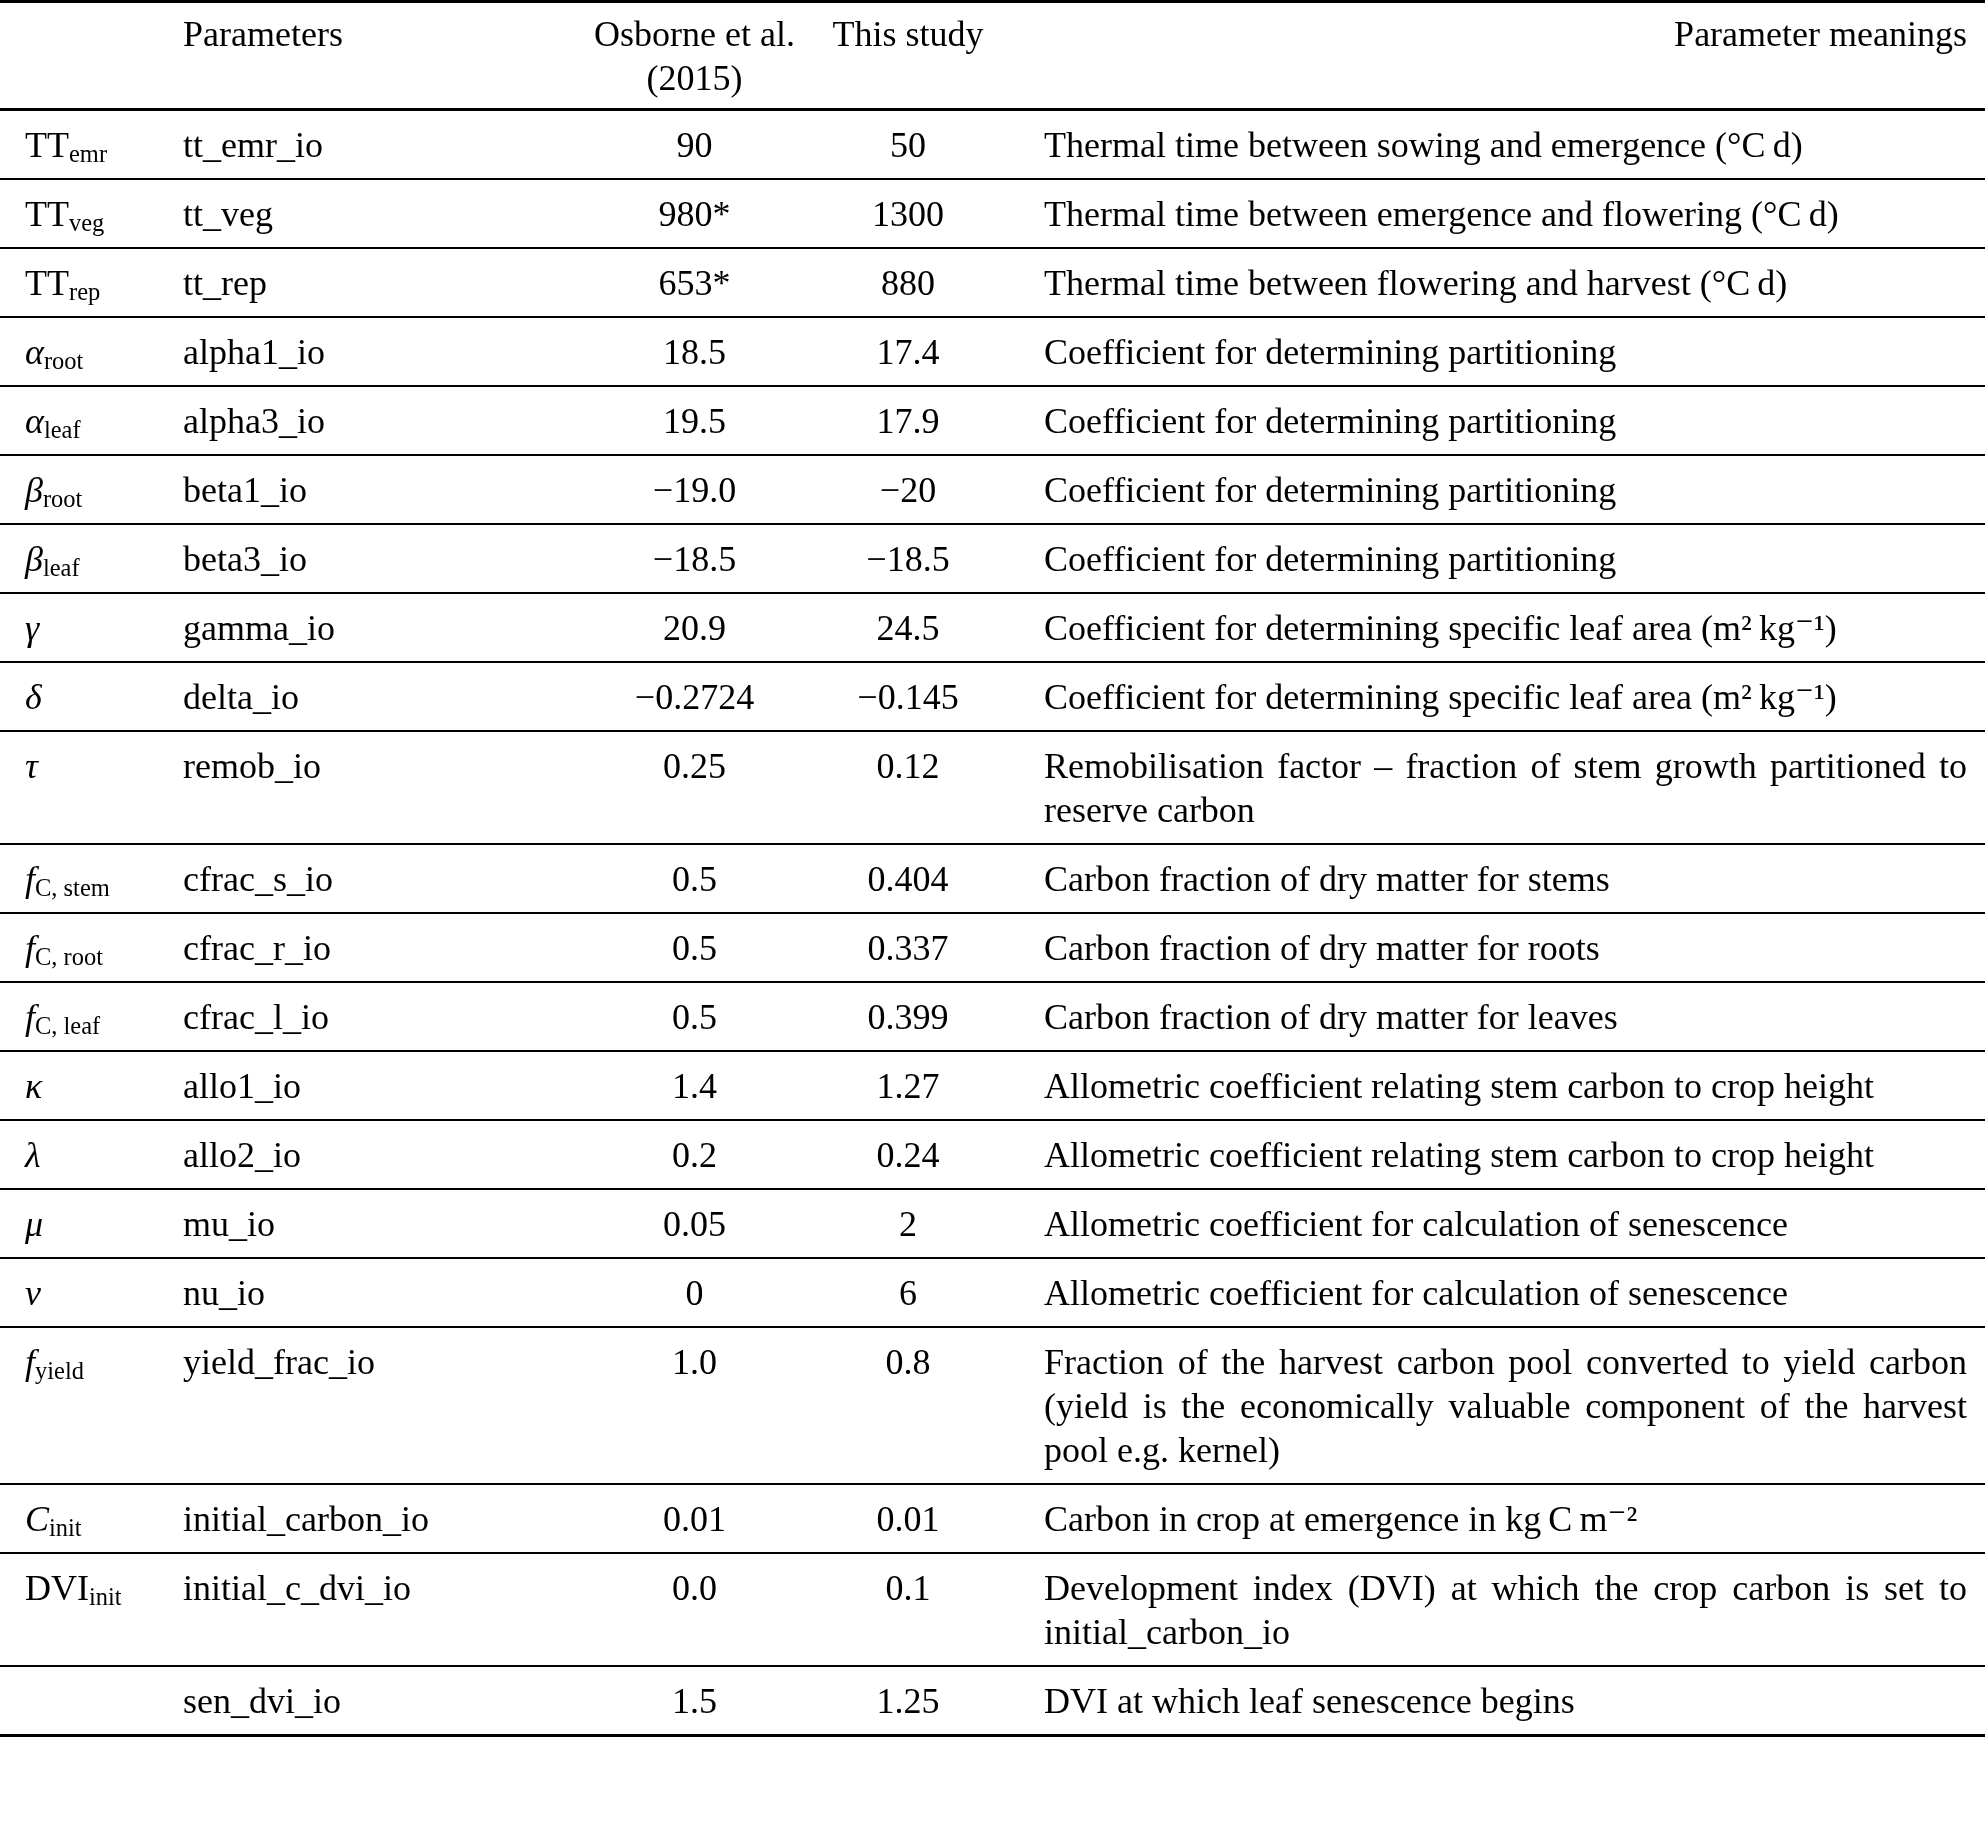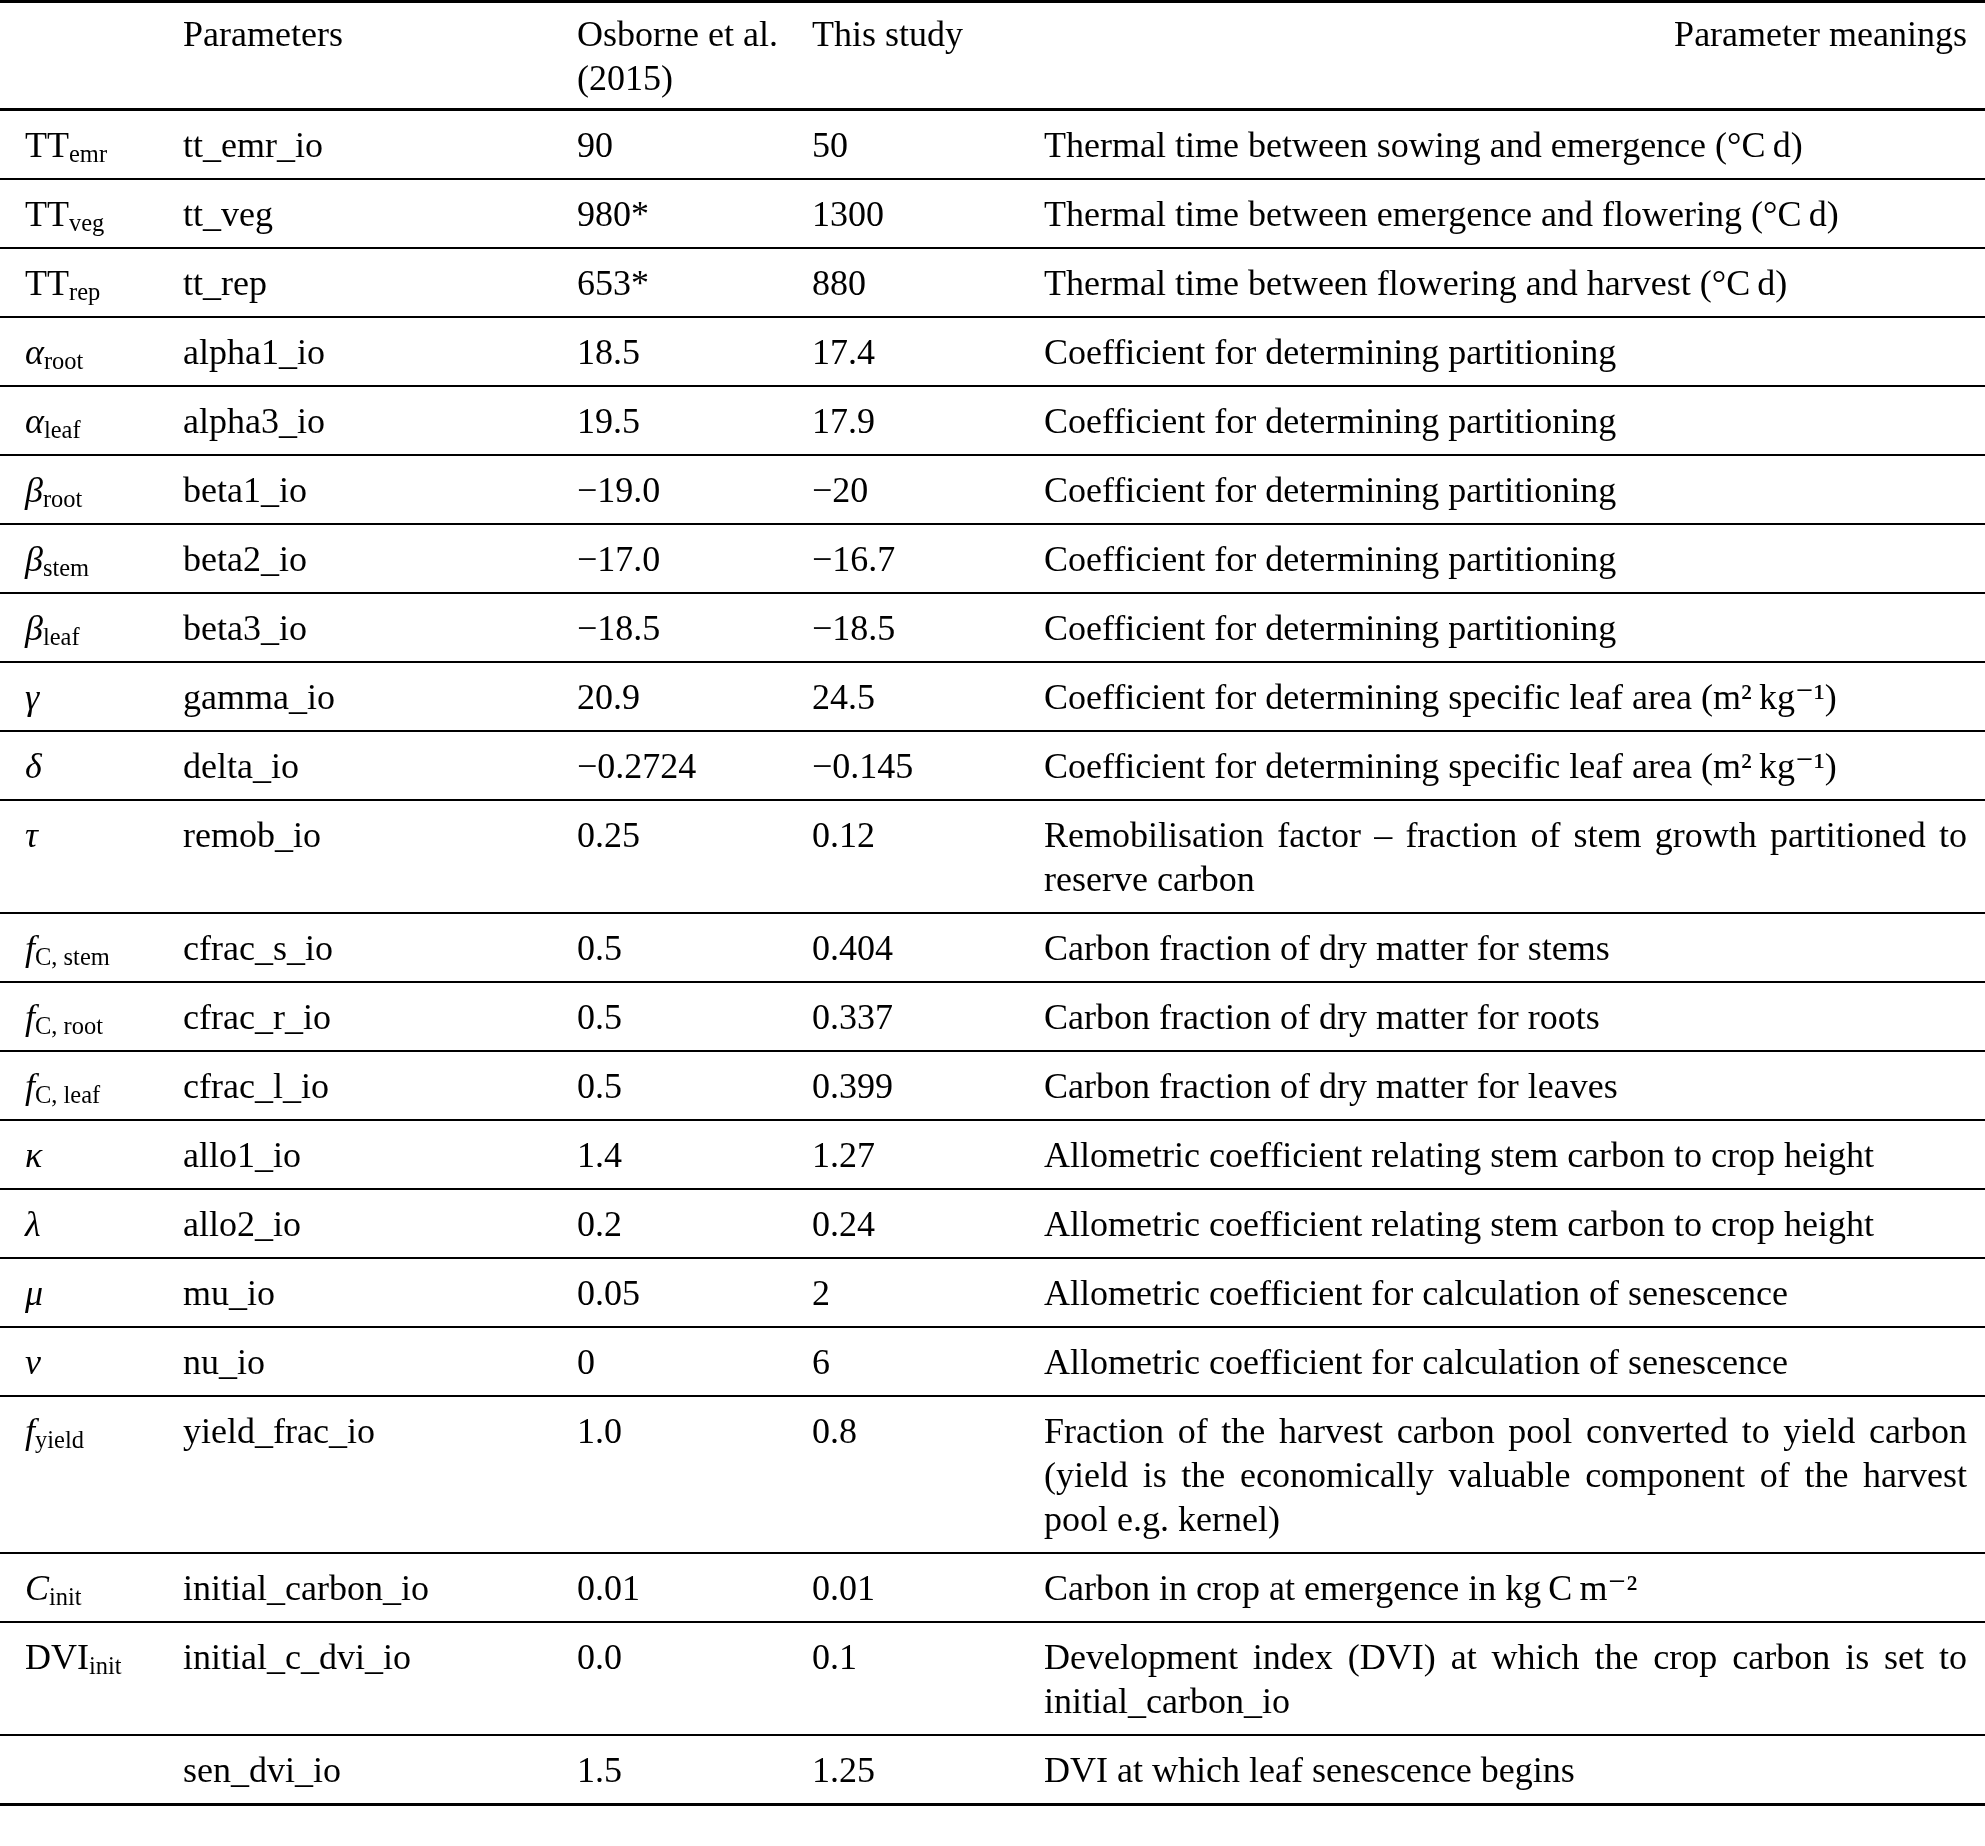--- a/index.html
+++ b/index.html
@@ -41,21 +41,21 @@
     vertical-align: top;
     padding: 11.5px 0 11.5px 0;
     line-height: 44px;
     border-bottom: 2.9px solid #000000;
   }
   tbody tr:last-child td {
     border-bottom: 3.8px solid #000000;
   }
   .cell-sym     { padding-left: 25px; }
   .cell-param   { padding-left: 29px; }
-  .cell-num     { text-align: left; }
+  .cell-num     { text-align: center; }
   .cell-meaning {
     padding-left: 40px;
     padding-right: 19px;
     text-align: justify;
   }
   th.cell-meaning { text-align: right; }
 
   .sym-base { font-style: normal; }
   .sym-base.it { font-style: italic; }
   .sym-sub {
@@ -140,29 +140,20 @@
   <tr>
     <td class="cell-sym">
       <span class="sym-base it">β</span><sub class="sym-sub">root</sub>
     </td>
     <td class="cell-param">beta1_io</td>
     <td class="cell-num">−19.0</td>
     <td class="cell-num">−20</td>
     <td class="cell-meaning">Coefficient for determining partitioning</td>
   </tr>
 
-  <tr>
-    <td class="cell-sym">
-      <span class="sym-base it">β</span><sub class="sym-sub">stem</sub>
-    </td>
-    <td class="cell-param">beta2_io</td>
-    <td class="cell-num">−17.0</td>
-    <td class="cell-num">−16.7</td>
-    <td class="cell-meaning">Coefficient for determining partitioning</td>
-  </tr>
 
   <tr>
     <td class="cell-sym">
       <span class="sym-base it">β</span><sub class="sym-sub">leaf</sub>
     </td>
     <td class="cell-param">beta3_io</td>
     <td class="cell-num">−18.5</td>
     <td class="cell-num">−18.5</td>
     <td class="cell-meaning">Coefficient for determining partitioning</td>
   </tr>

